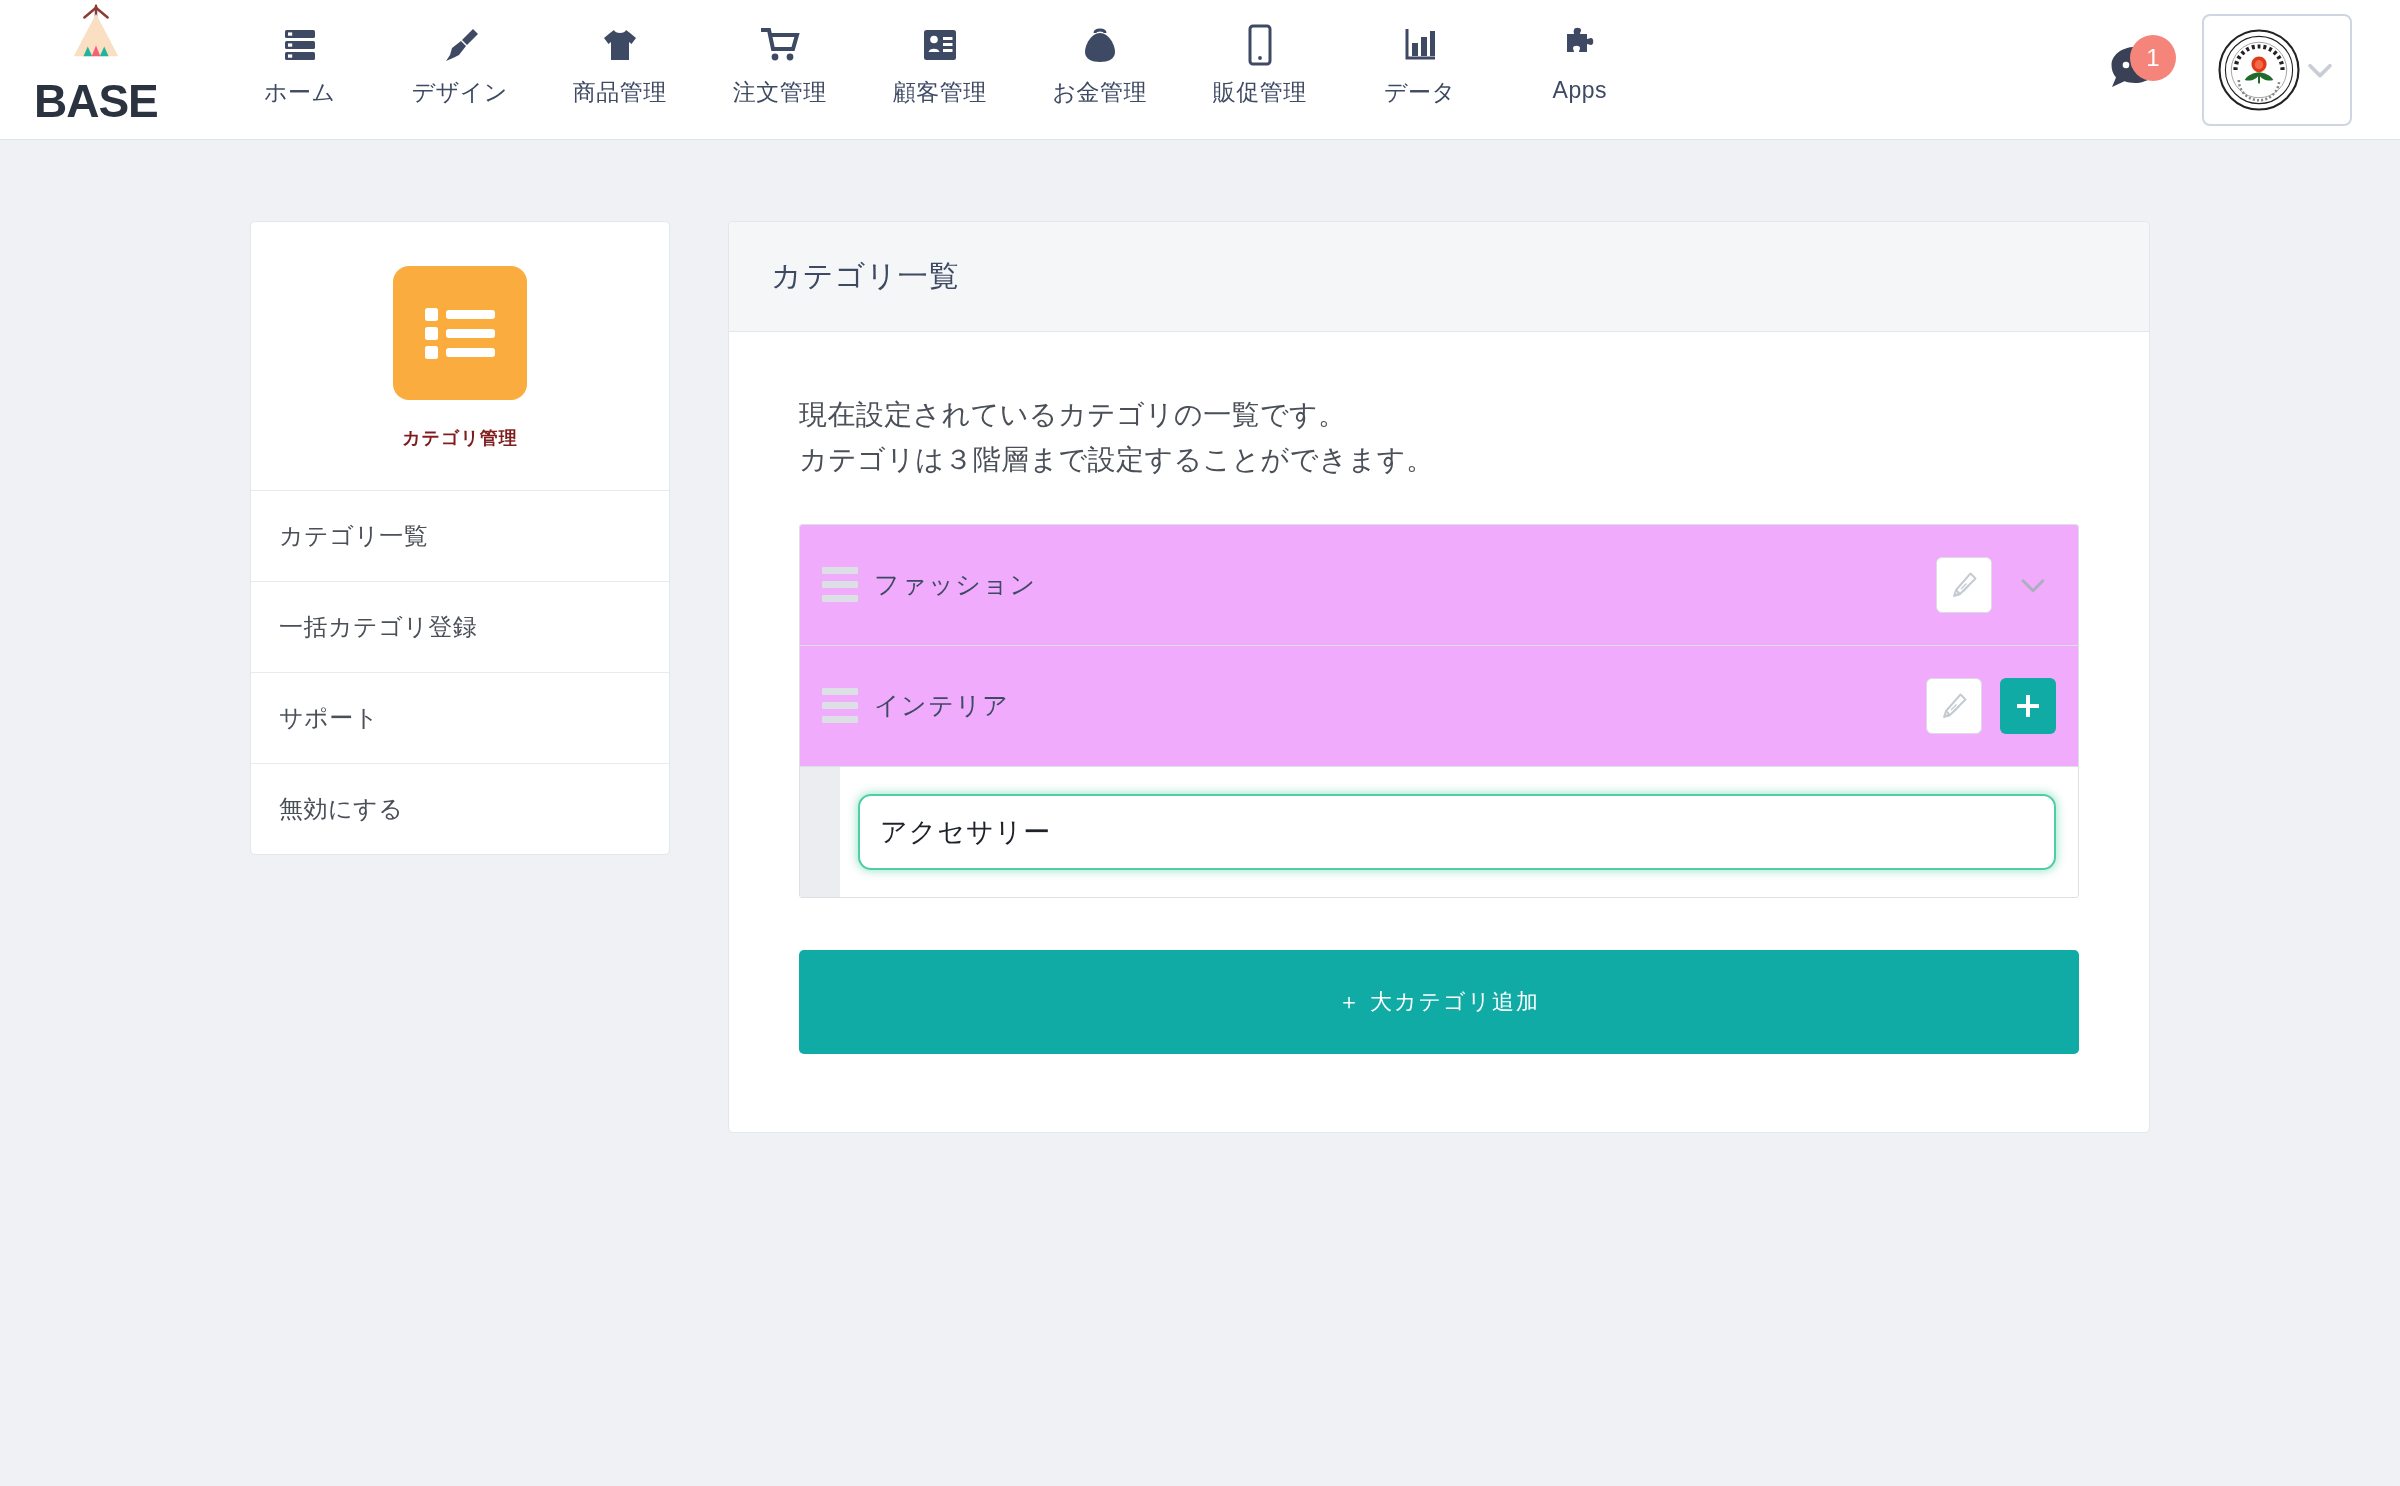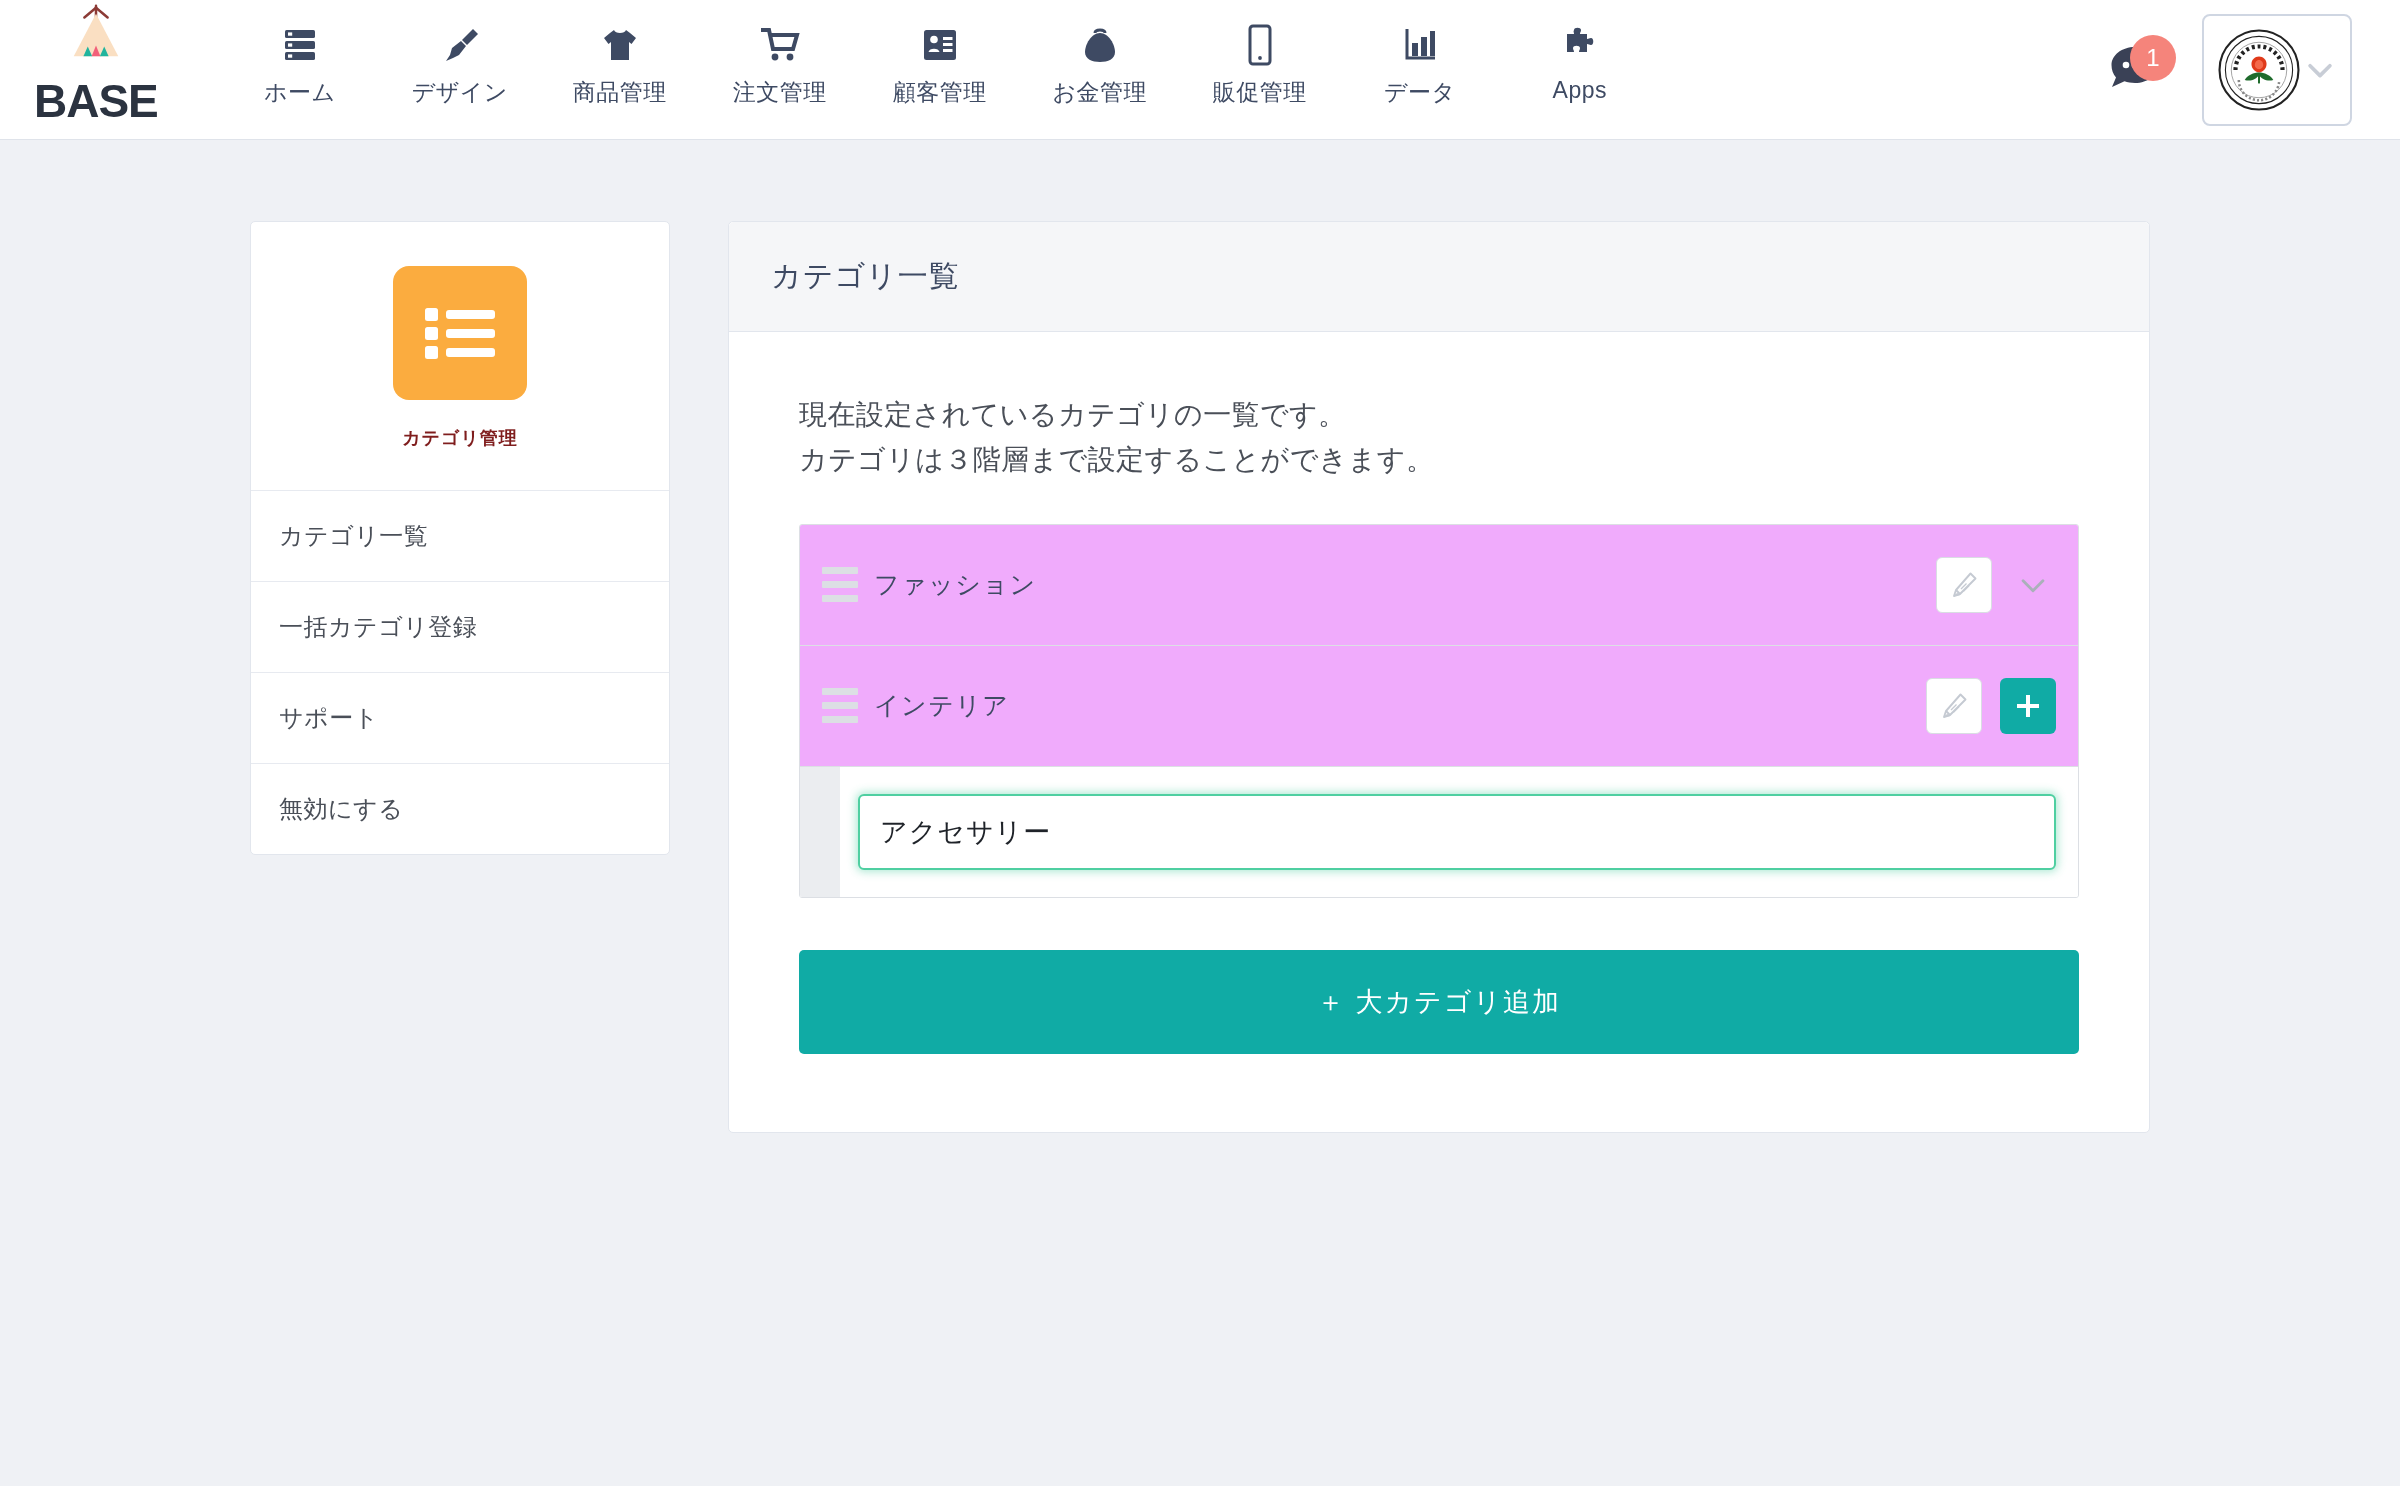--- a/index.html
+++ b/index.html
@@ -259,38 +259,38 @@
     align-items: center;
     padding: 14px 22px 14px 18px;
   }
   .cat-input {
     width: 100%;
     height: 76px;
     font-size: 27px;
     color: #1f2329;
     padding: 0 20px;
     border: 2px solid #4fcfa1;
-    border-radius: 6px;
+    border-radius: 13px;
     outline: none;
     box-shadow: 0 0 9px 2px rgba(79, 207, 161, 0.45);
     font-family: "Liberation Sans", "DejaVu Sans", sans-serif;
     letter-spacing: 1px;
     background: #fff;
   }
 
   
   .addbtn {
     margin-top: 52px;
     width: 100%;
     height: 104px;
     background: #10aba5;
     border: none;
     border-radius: 5px;
     color: #fff;
-    font-size: 27px;
+    font-size: 22px;
     letter-spacing: 2px;
     cursor: pointer;
     font-family: "Liberation Sans", "DejaVu Sans", sans-serif;
     display: flex;
     align-items: center;
     justify-content: center;
   }
 </style>
 </head>
 <body>

